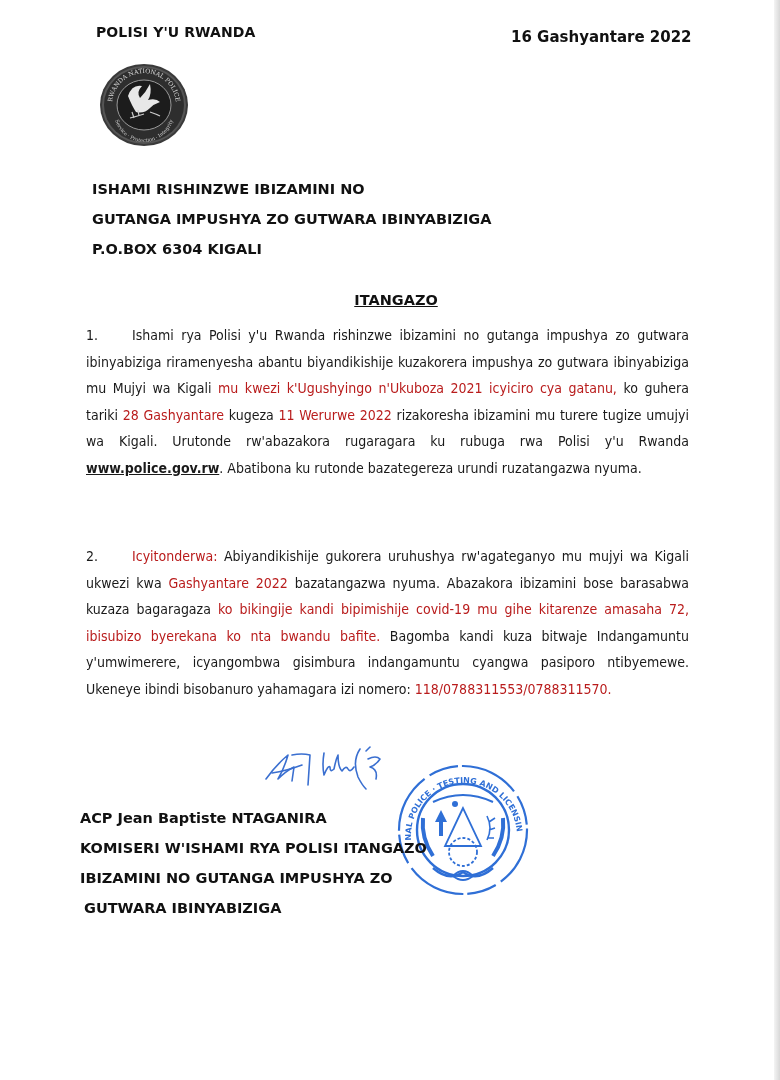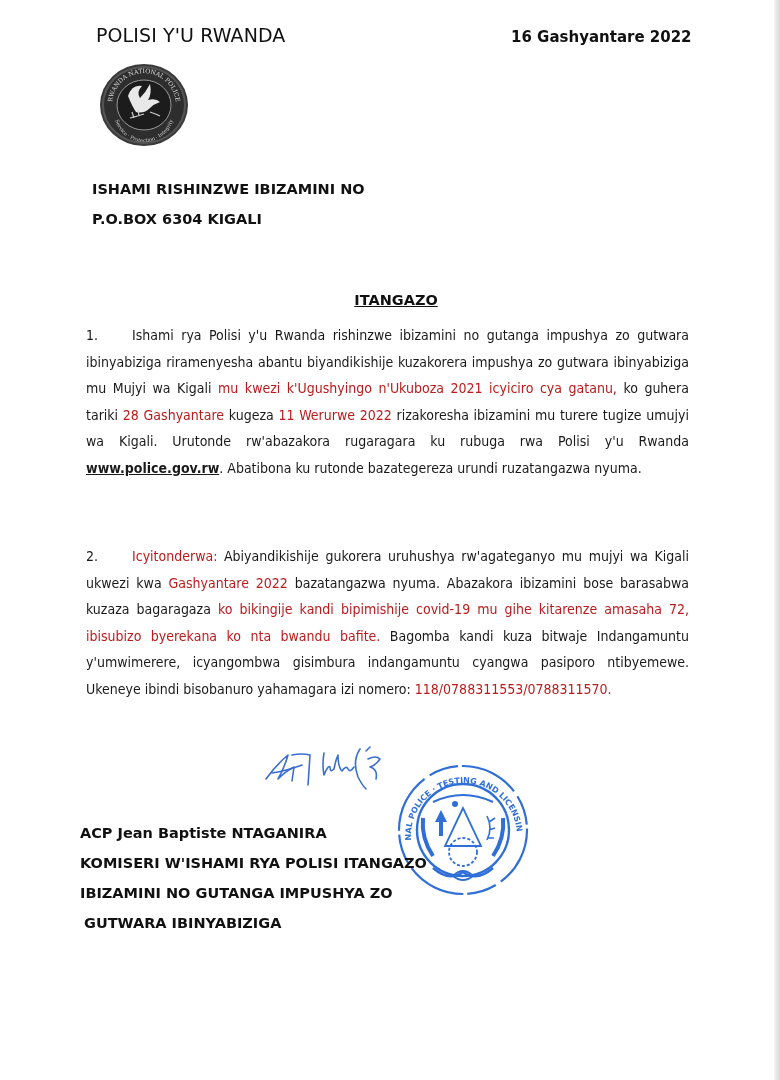--- a/index.html
+++ b/index.html
@@ -9,21 +9,21 @@
     font-family: "DejaVu Sans", sans-serif;
     color: #111;
     position: relative;
   }
   .right-edge {
     position: absolute; right: 0; top: 0; width: 6px; height: 1080px;
     background: linear-gradient(to right, #f4f4f4, #d8d8d8);
   }
   .header-left {
     position: absolute; left: 96px; top: 24px;
-    font-size: 19px; font-weight: normal; letter-spacing: 0.1px;
+    font-size: 14px; font-weight: bold; letter-spacing: 0.1px;
   }
   .header-date {
     position: absolute; left: 511px; top: 28px;
     font-size: 15px; font-weight: bold;
   }
   .logo {
     position: absolute; left: 98px; top: 62px; width: 92px; height: 86px;
   }
   .address {
     position: absolute; left: 92px; top: 174px;
@@ -46,21 +46,21 @@
   .num { display: inline-block; width: 46px; }
   .url { text-decoration: underline; font-weight: bold; }
   .signature {
     position: absolute; left: 262px; top: 745px; width: 150px; height: 50px;
   }
   .stamp {
     position: absolute; left: 393px; top: 758px; width: 138px; height: 140px;
   }
   .signoff {
     position: absolute; left: 80px; top: 803px;
-    font-size: 14.5px; font-weight: bold; line-height: 30px; margin-top: 15px;
+    font-size: 14.5px; font-weight: bold; line-height: 30px;
   }
   .signoff div:last-child { padding-left: 4px; }
 </style>
 </head>
 <body>
 
 <div class="right-edge"></div>
 
 <div class="header-left">POLISI Y'U RWANDA</div>
 <div class="header-date">16  Gashyantare 2022</div>
@@ -77,20 +77,21 @@
   <text font-size="6.2" fill="#ddd" font-family="DejaVu Serif, serif"><textPath href="#topArc" startOffset="50%" text-anchor="middle">RWANDA NATIONAL POLICE</textPath></text>
   <text font-size="5" fill="#ccc" font-family="DejaVu Serif, serif"><textPath href="#botArc" startOffset="50%" text-anchor="middle">Service · Protection · Integrity</textPath></text>
 
   <path d="M 30 34 Q 34 22 44 24 Q 38 30 42 36 Q 48 30 52 22 Q 54 32 50 38 Q 58 36 62 40 Q 56 42 52 46 Q 46 52 38 50 Q 34 44 30 34 Z" fill="#e8e8e8"></path>
   <path d="M 32 56 Q 40 54 46 52 M 34 50 L 36 56 M 40 48 L 41 54" stroke="#ccc" stroke-width="1.2" fill="none"></path>
   <path d="M 52 50 Q 58 52 62 54" stroke="#ccc" stroke-width="1.2" fill="none"></path>
 </svg>
 
 <div class="address">
   <div>ISHAMI RISHINZWE IBIZAMINI NO</div>
+  <div>GUTANGA IMPUSHYA ZO GUTWARA IBINYABIZIGA</div>
   <div>P.O.BOX 6304 KIGALI</div>
 </div>
 
 <div class="title">ITANGAZO</div>
 
 <div class="para p1"><span class="num">1.</span><span>Ishami rya Polisi y'u Rwanda rishinzwe ibizamini no gutanga impushya zo gutwara ibinyabiziga riramenyesha abantu biyandikishije kuzakorera impushya  zo gutwara ibinyabiziga mu Mujyi wa Kigali </span><b>mu kwezi k'Ugushyingo n'Ukuboza 2021 icyiciro cya gatanu,</b><span> ko guhera tariki </span><b>28 Gashyantare</b><span> kugeza </span><b>11 Werurwe 2022</b><span> rizakoresha ibizamini mu turere tugize umujyi wa Kigali. Urutonde rw'abazakora rugaragara ku rubuga rwa Polisi y'u Rwanda </span><span class="url">www.police.gov.rw</span><span>. Abatibona ku rutonde bazategereza urundi ruzatangazwa nyuma.</span></div>
 
 <div class="para p2"><span class="num">2.</span><b>Icyitonderwa:</b><span> Abiyandikishije gukorera uruhushya rw'agateganyo mu mujyi wa Kigali ukwezi kwa </span><b>Gashyantare 2022</b><span> bazatangazwa nyuma. Abazakora ibizamini bose barasabwa kuzaza bagaragaza </span><b>ko bikingije kandi bipimishije covid-19 mu gihe kitarenze amasaha 72, ibisubizo byerekana ko nta bwandu bafite.</b><span> Bagomba kandi kuza bitwaje Indangamuntu y'umwimerere, icyangombwa gisimbura indangamuntu cyangwa pasiporo ntibyemewe. Ukeneye ibindi bisobanuro yahamagara izi nomero: </span><b>118/0788311553/0788311570.</b></div>
 
 <svg class="signature" viewBox="0 0 150 50">

